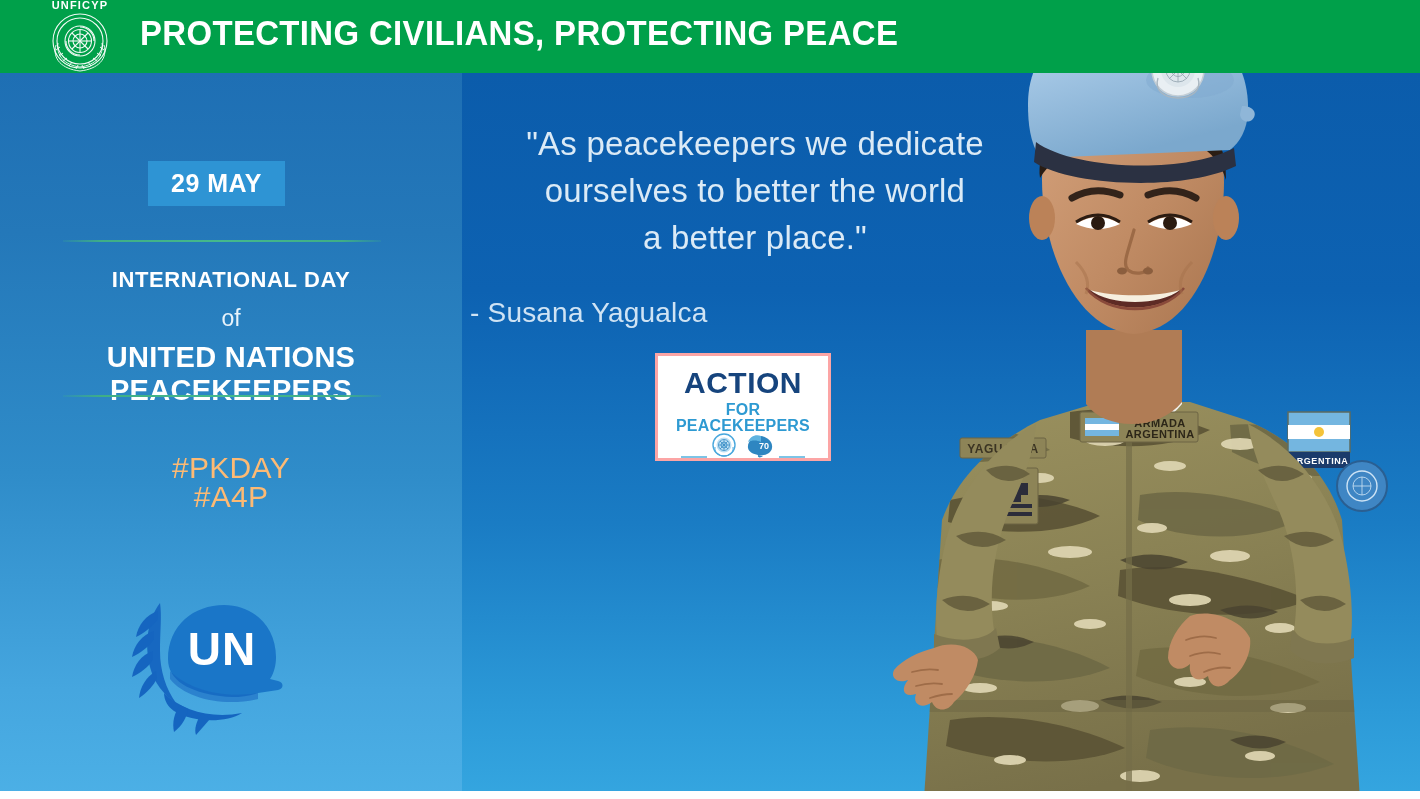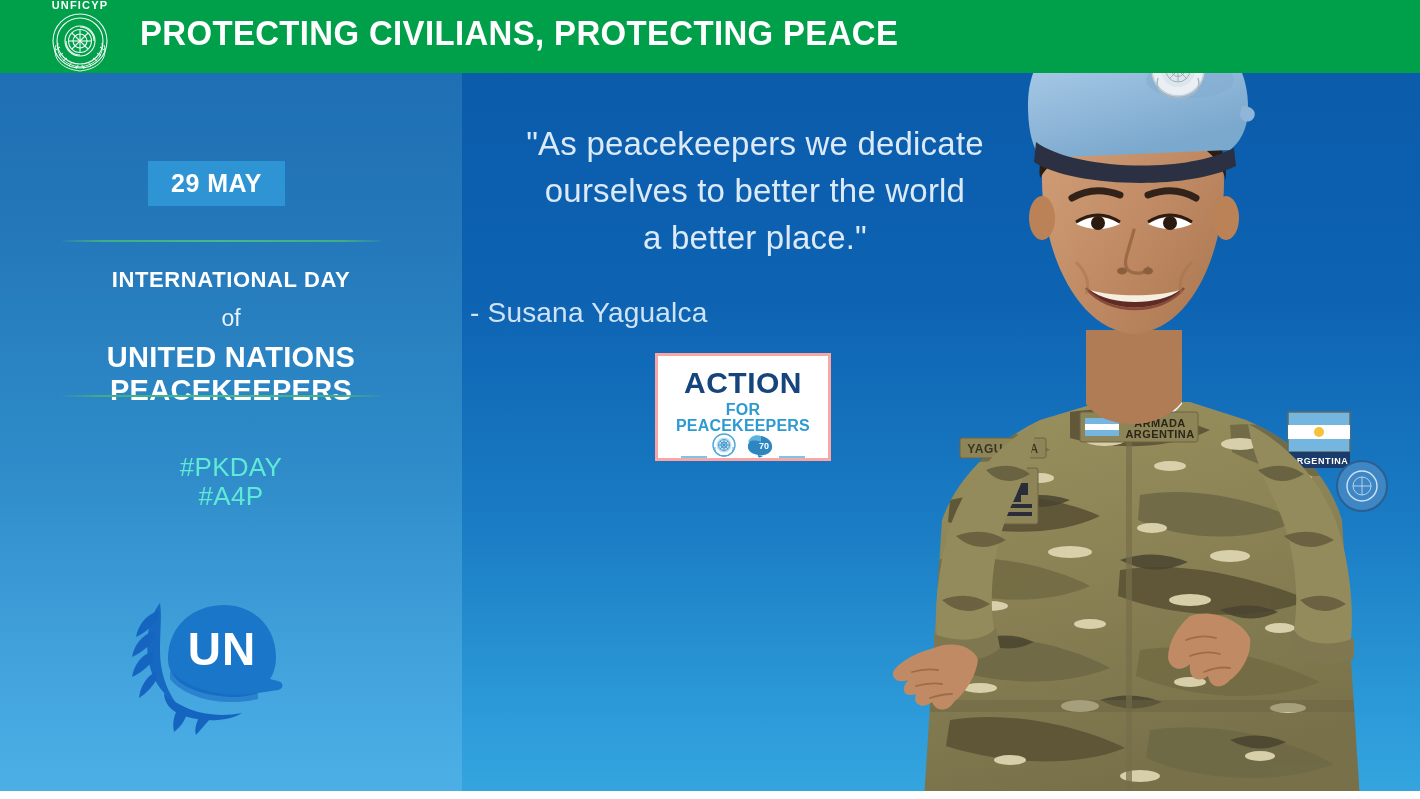--- a/index.html
+++ b/index.html
@@ -118,22 +118,22 @@
     color: #ffffff;
     font-size: 29px;
     font-weight: bold;
     letter-spacing: 0.3px;
   }
 
   .hashtags {
     position: absolute;
     left: 0; top: 380px;
     width: 462px;
-    color: #5eead4;
-    font-size: 26px;
+    color: #fdba74;
+    font-size: 30px;
     font-weight: normal;
     line-height: 29px;
     letter-spacing: 0.3px;
   }
   .hashtags div { display: block; }
 
   .un-helmet-logo {
     position: absolute;
     left: 118px;
     top: 512px;

